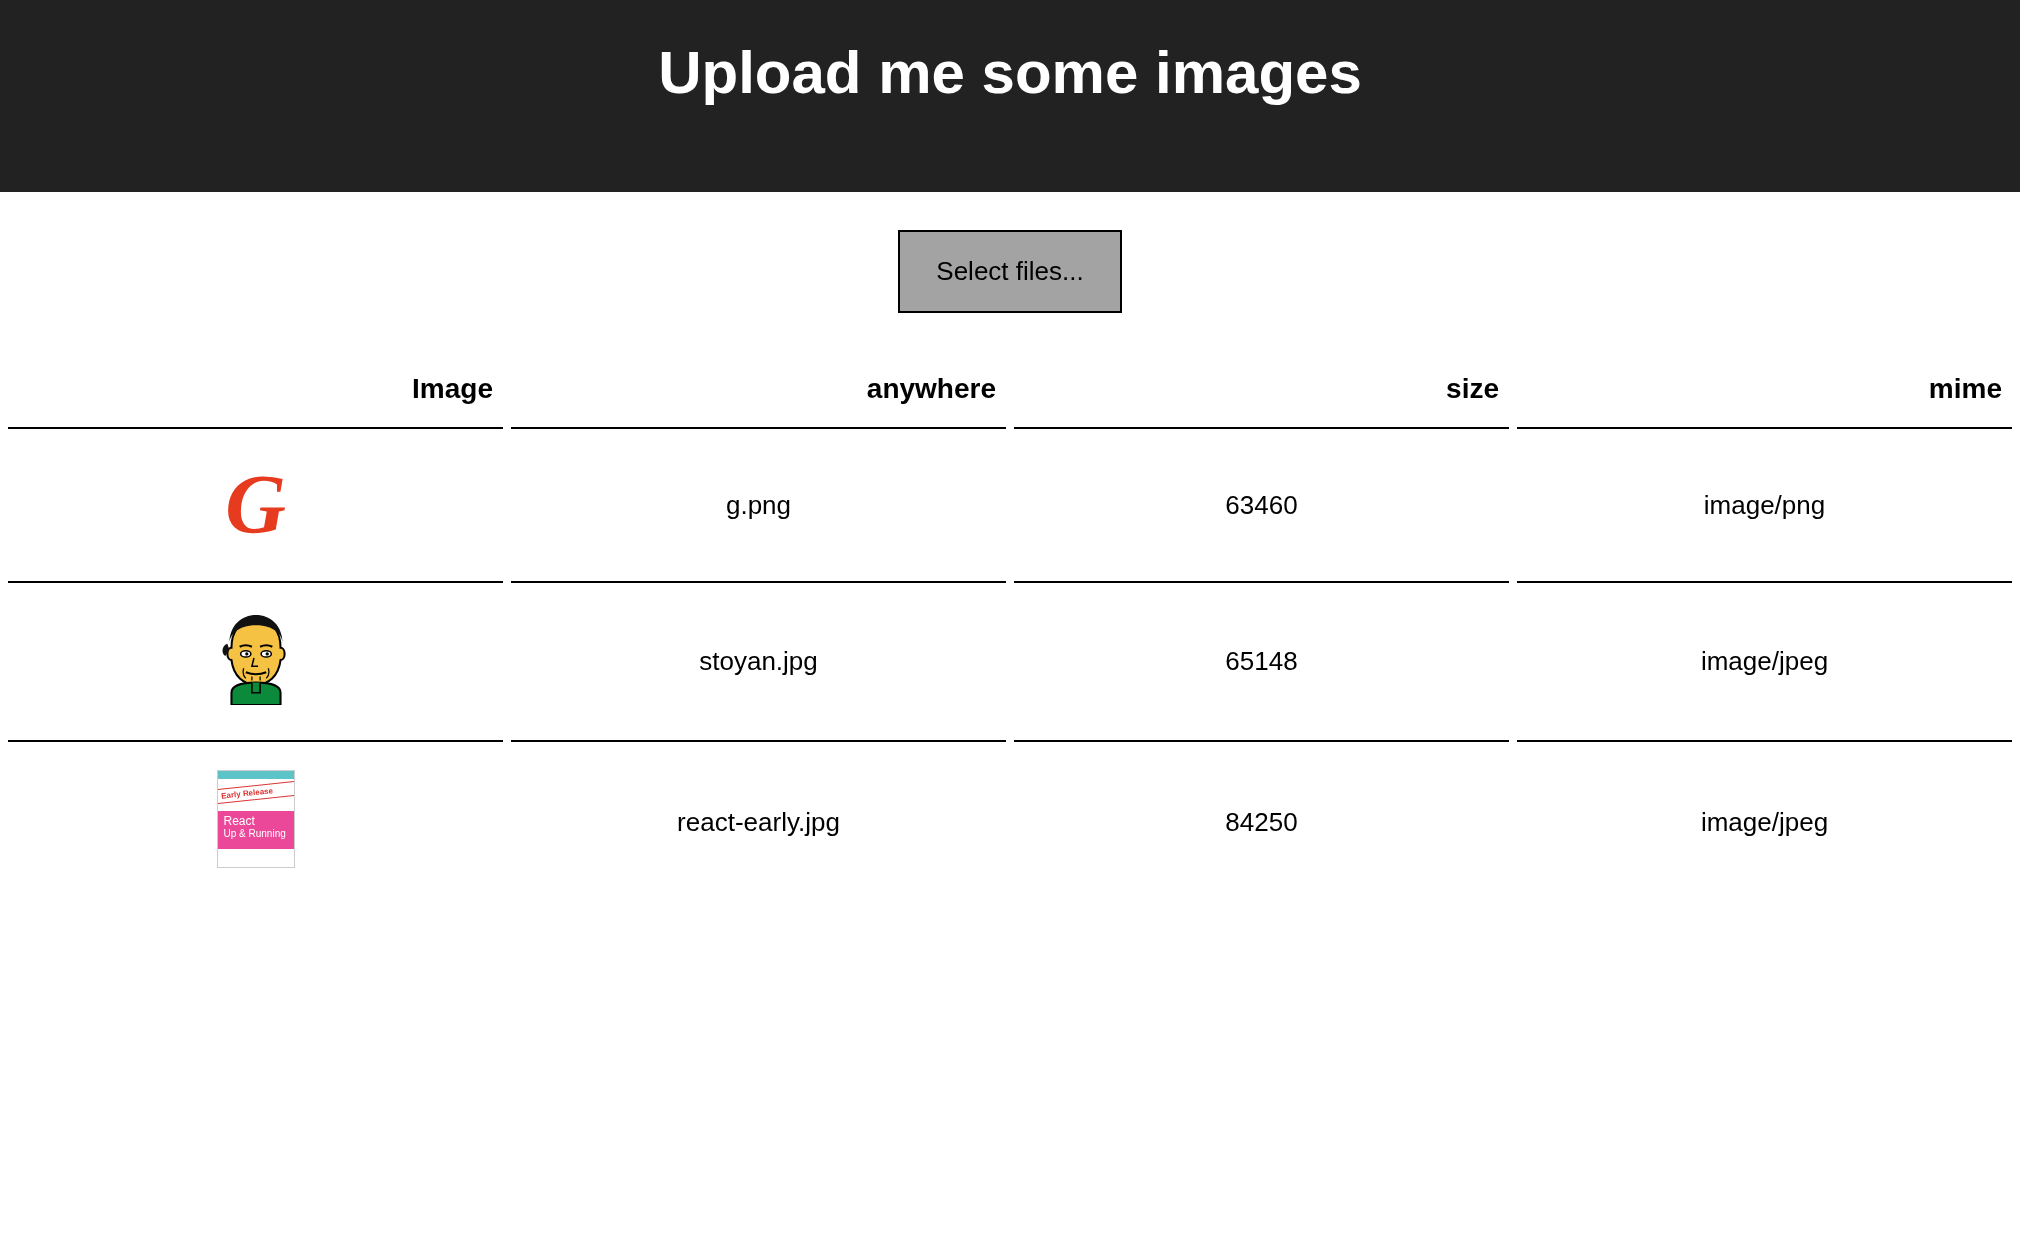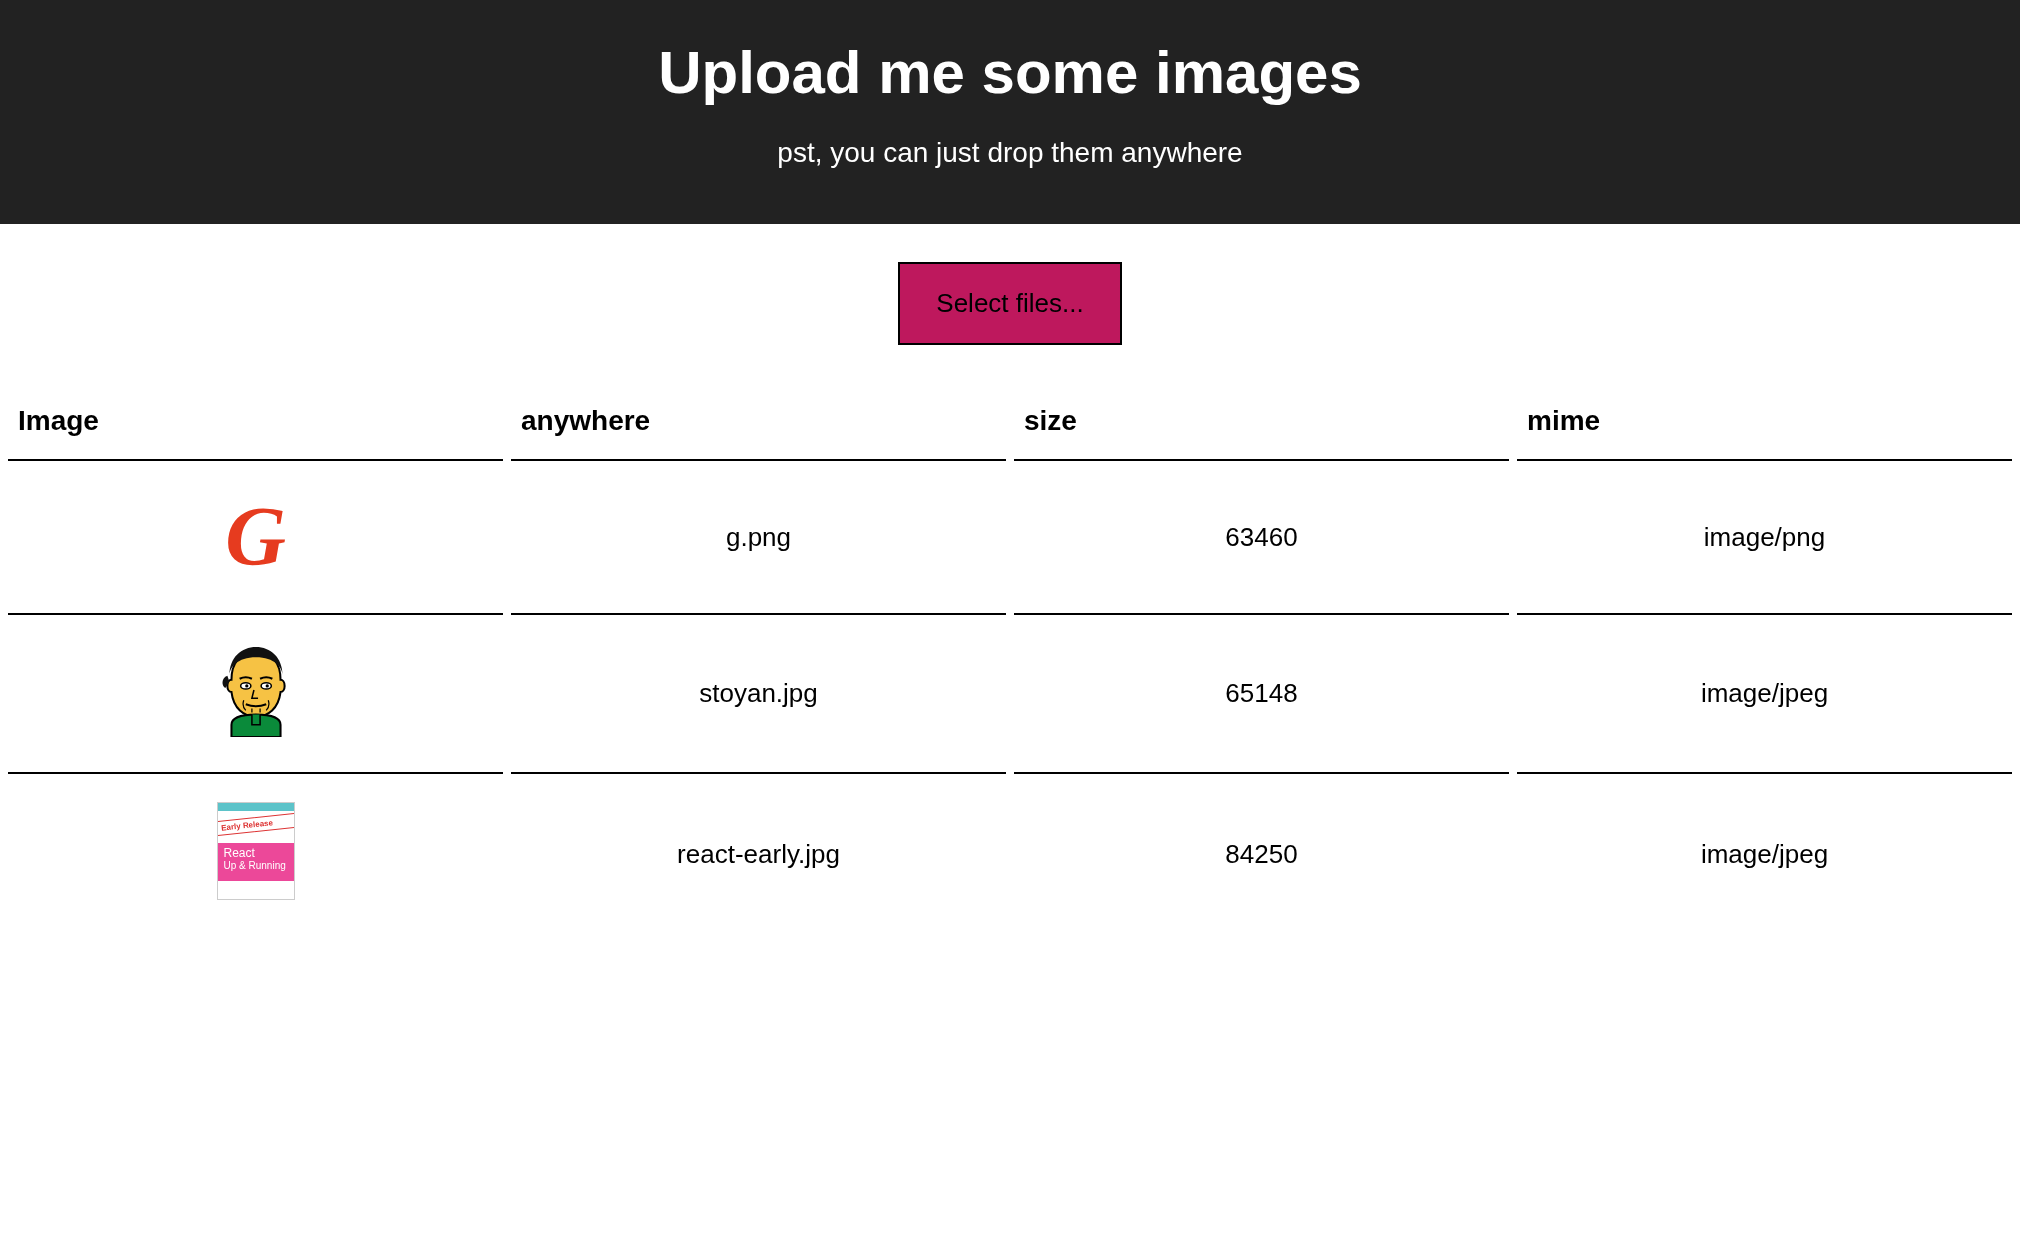--- a/index.html
+++ b/index.html
@@ -26,37 +26,37 @@
     .header p {
       font-size: 28px;
       font-weight: 400;
     }
     .controls {
       text-align: center;
       padding: 38px 0;
     }
     .select-button {
       border: 2px solid #000;
-      background: #be185d;
+      background: #a3a3a3;
       padding: 24px 36px;
       font-size: 26px;
       cursor: pointer;
       font-family: inherit;
     }
     table {
       width: 100%;
       border-collapse: separate;
       border-spacing: 8px 0;
       table-layout: fixed;
     }
     th {
       font-size: 28px;
       font-weight: 700;
       padding: 22px 10px;
-      text-align: left;
+      text-align: right;
       border-bottom: 2px solid #000;
     }
     td {
       font-size: 26px;
       padding: 28px 10px;
       text-align: center;
       border-bottom: 2px solid #000;
       vertical-align: middle;
     }
     tbody tr:last-child td {
@@ -135,21 +135,20 @@
       right: 4px;
       font-size: 5px;
       color: #999;
     }
   </style>
 </head>
 <body>
 
 <div class="header">
   <h1>Upload me some images</h1>
-  <p>pst, you can just drop them anywhere</p>
 </div>
 
 <div class="controls">
   <button class="select-button">Select files...</button>
 </div>
 
 <table>
   <thead>
     <tr>
       <th>Image</th>

